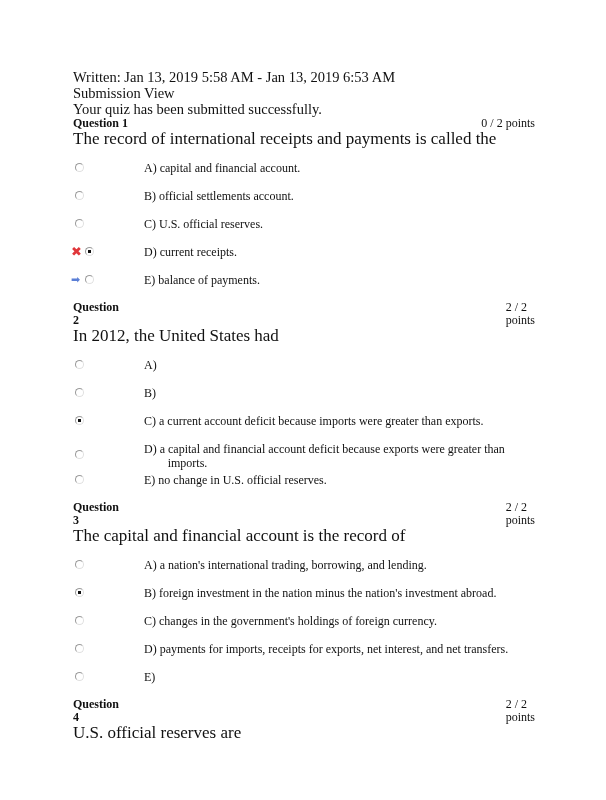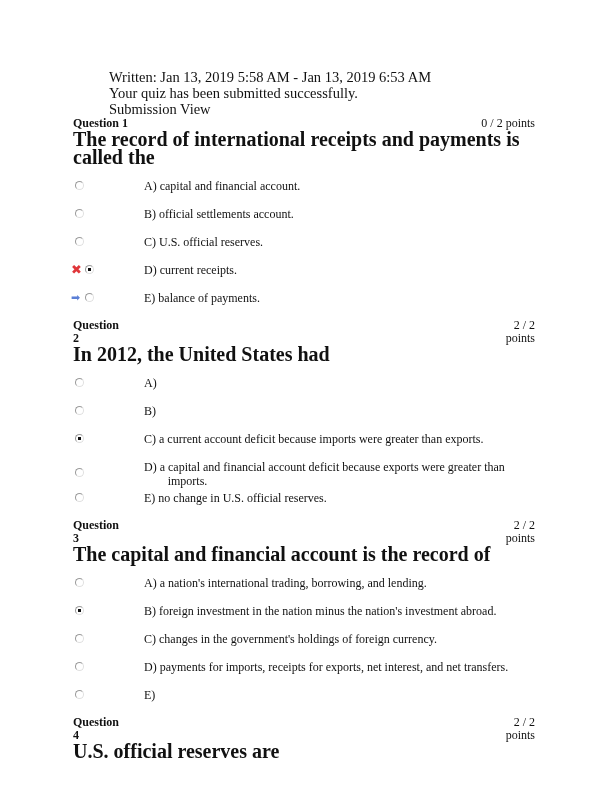--- a/index.html
+++ b/index.html
@@ -1,24 +1,24 @@
 <!DOCTYPE html>
 <html><head>
 <meta charset="utf-8">
 <style>
   html, body { margin: 0; padding: 0; background: #ffffff; }
   body { width: 606px; height: 800px; position: relative; overflow: hidden;
          font-family: "Liberation Serif", "DejaVu Serif", serif; color: #111; }
   .page { position: absolute; left: 73px; top: 69px; width: 462px; }
-  .line-lg { font-size: 14.5px; line-height: 16px; margin-left: 36px; }
+  .line-lg { font-size: 14.5px; line-height: 16px; }
   .qhead { display: flex; justify-content: space-between; align-items: flex-start;
            font-size: 12px; line-height: 13px; }
   .qhead .qlabel { font-weight: bold; }
-  .qhead .pts { text-align: right; }
-  .qtext { font-size: 20px; line-height: 18px; margin-bottom: 13px; font-weight: bold; }
+  .qhead .pts { text-align: left; }
+  .qtext { font-size: 17px; line-height: 18px; margin-bottom: 13px; }
   .options { }
   .opt { position: relative; display: flex; align-items: flex-start; font-size: 12px;
          line-height: 14px; min-height: 28px; }
   .opt .marks { position: relative; width: 71px; flex: 0 0 71px; height: 14px; }
   .radio { position: absolute; left: 2px; top: 2px; width: 7px; height: 7px;
            border-radius: 50%; border: 1px solid #9a9a9a; border-right-color: #e0e0e0;
            border-bottom-color: #e0e0e0; background: #fff; box-sizing: content-box; }
   .radio.checked::after { content: ""; position: absolute; left: 2px; top: 2px;
            width: 3px; height: 3px; background: #111; }
   .xmark { position: absolute; left: -2px; top: 0px; font-size: 13px; line-height: 13px;
@@ -29,22 +29,22 @@
   .opt .letter { flex: 0 0 auto; margin-right: 3px; }
   .opt .otext { flex: 1 1 auto; }
   .opt.wrap .otext { text-indent: 0; }
   .opt.wrap .otext .cont { display: block; padding-left: 8px; }
 </style>
 </head>
 <body>
 
 <div class="page">
   <div class="line-lg">Written: Jan 13, 2019 5:58 AM - Jan 13, 2019 6:53 AM</div>
+  <div class="line-lg">Submission View</div>
   <div class="line-lg">Your quiz has been submitted successfully.</div>
-  <div class="line-lg">Submission View</div>
 
   <section>
     <div class="qhead">
       <div class="qlabel">Question 1</div>
       <div class="pts">0 / 2 points</div>
     </div>
     <div class="qtext">The record of international receipts and payments is called the</div>
     <div class="options">
       <div class="opt">
         <span class="marks">

